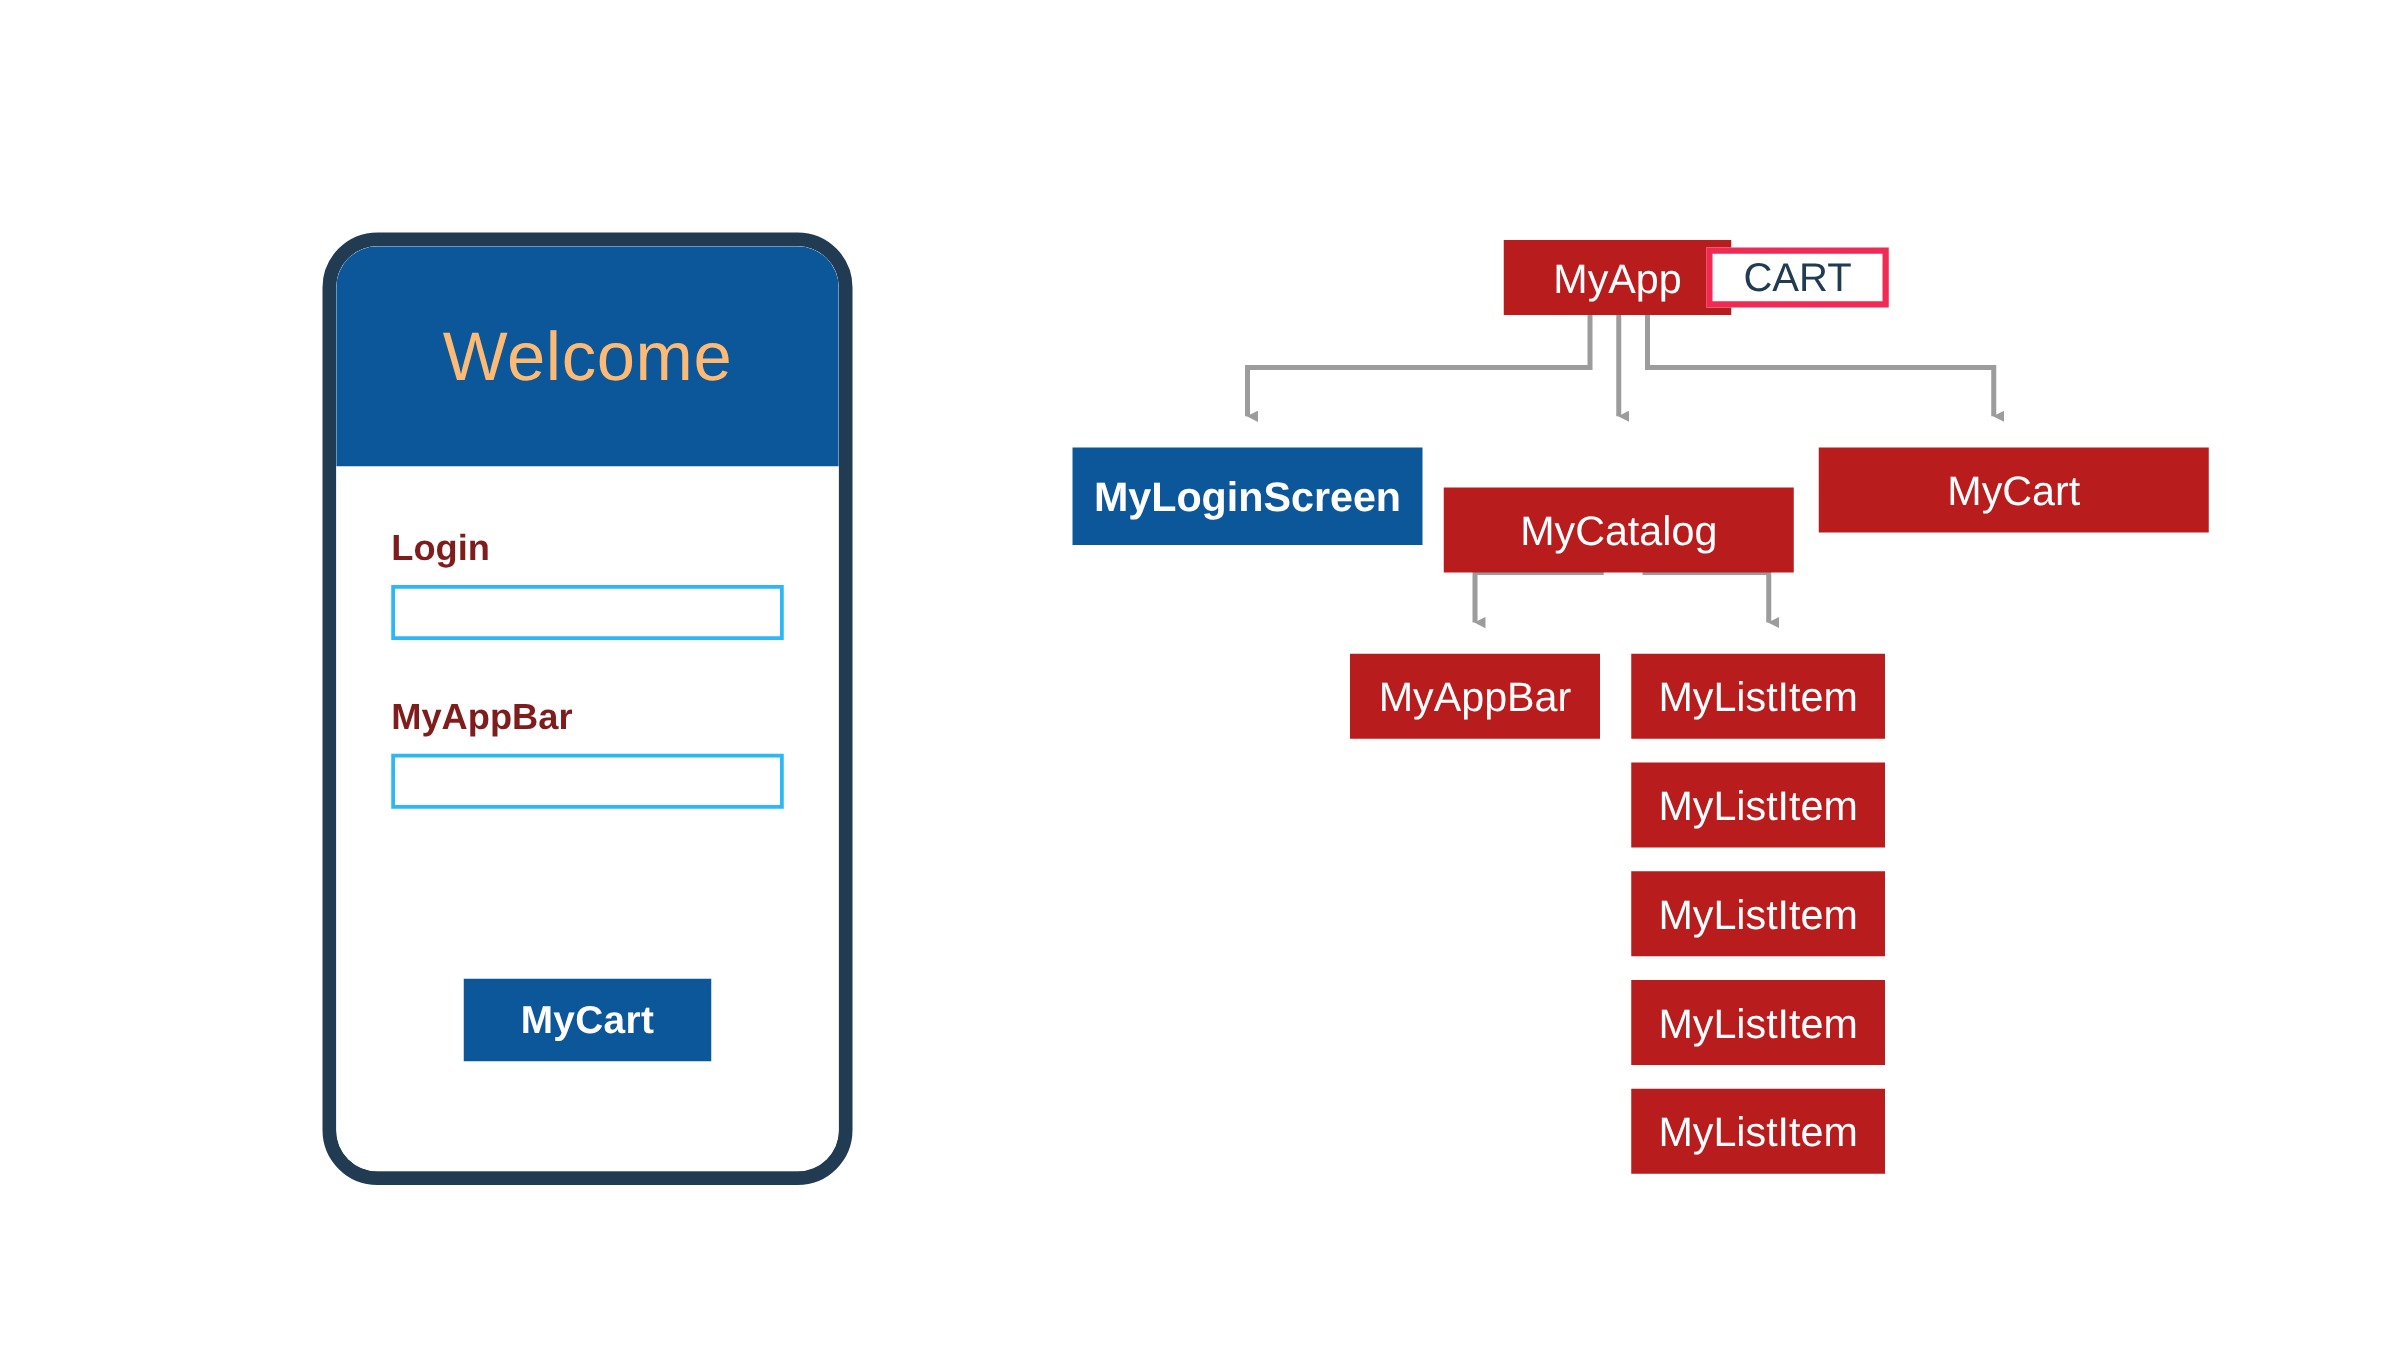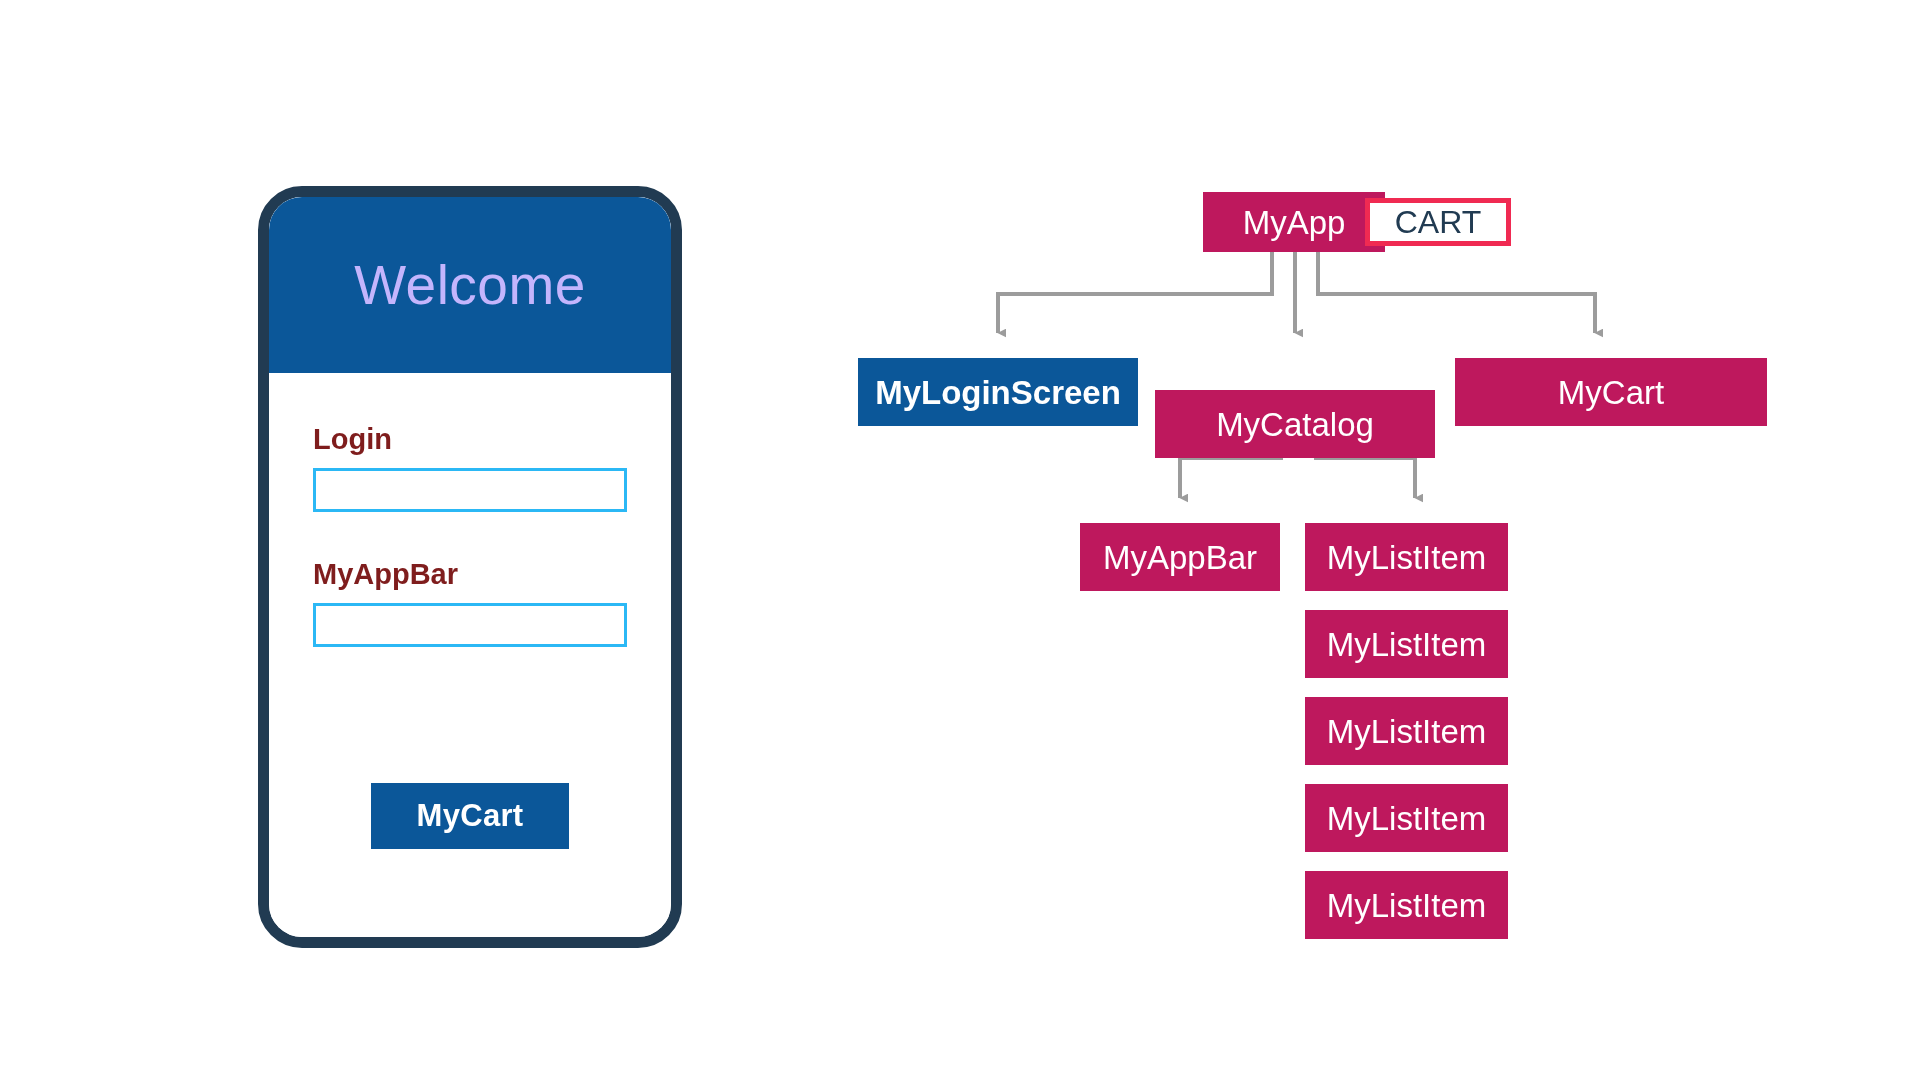--- a/index.html
+++ b/index.html
@@ -45,21 +45,21 @@
   }
   .phone-appbar {
     height: 176px;
     background: #0B5799;
     display: flex;
     align-items: center;
     justify-content: center;
     flex: 0 0 auto;
   }
   .phone-appbar-title {
-    color: #c4b5fd;
+    color: #fdba74;
     font-size: 55px;
     font-weight: 400;
     letter-spacing: 0.5px;
     line-height: 1;
   }
   .phone-body {
     flex: 1 1 auto;
     padding: 52px 44px 0 44px;
     display: flex;
     flex-direction: column;
@@ -111,21 +111,21 @@
     width: 1920px;
     height: 1080px;
     pointer-events: none;
   }
   .node {
     position: absolute;
     display: flex;
     align-items: center;
     justify-content: center;
     color: #ffffff;
-    background: #be185d;
+    background: #b91c1c;
     font-size: 33px;
     font-weight: 400;
     line-height: 1;
     white-space: nowrap;
     box-sizing: border-box;
   }
   .node.selected {
     background: #0B5799;
     font-weight: 700;
   }
@@ -188,21 +188,21 @@
 
     <path d="M 1281,425 L 1281,458 L 1180,458 L 1180,498" stroke="#9C9C9C" stroke-width="4" fill="none" marker-end="url(#arrowhead)"></path>
 
     <path d="M 1316,425 L 1316,458 L 1415,458 L 1415,498" stroke="#9C9C9C" stroke-width="4" fill="none" marker-end="url(#arrowhead)"></path>
   </svg>
 
   <div class="node" style="left:1203px; top:192px; width:182px; height:60px;">MyApp</div>
 
   <div class="cart-callout" style="left:1365px; top:198px; width:146px; height:48px;">CART</div>
 
-  <div class="node selected" style="left:858px; top:358px; width:280px; height:68px;">MyLoginScreen</div>
+  <div class="node selected" style="left:858px; top:358px; width:280px; height:78px;">MyLoginScreen</div>
 
   <div class="node" style="left:1155px; top:358px; width:280px; height:68px;margin-top:32px;">MyCatalog</div>
 
   <div class="node" style="left:1455px; top:358px; width:312px; height:68px;">MyCart</div>
 
   <div class="node" style="left:1080px; top:523px; width:200px; height:68px;">MyAppBar</div>
 
   <div class="node" style="left:1305px; top:523px; width:203px; height:68px;">MyListItem</div>
 
   <div class="node" style="left:1305px; top:610px; width:203px; height:68px;">MyListItem</div>

